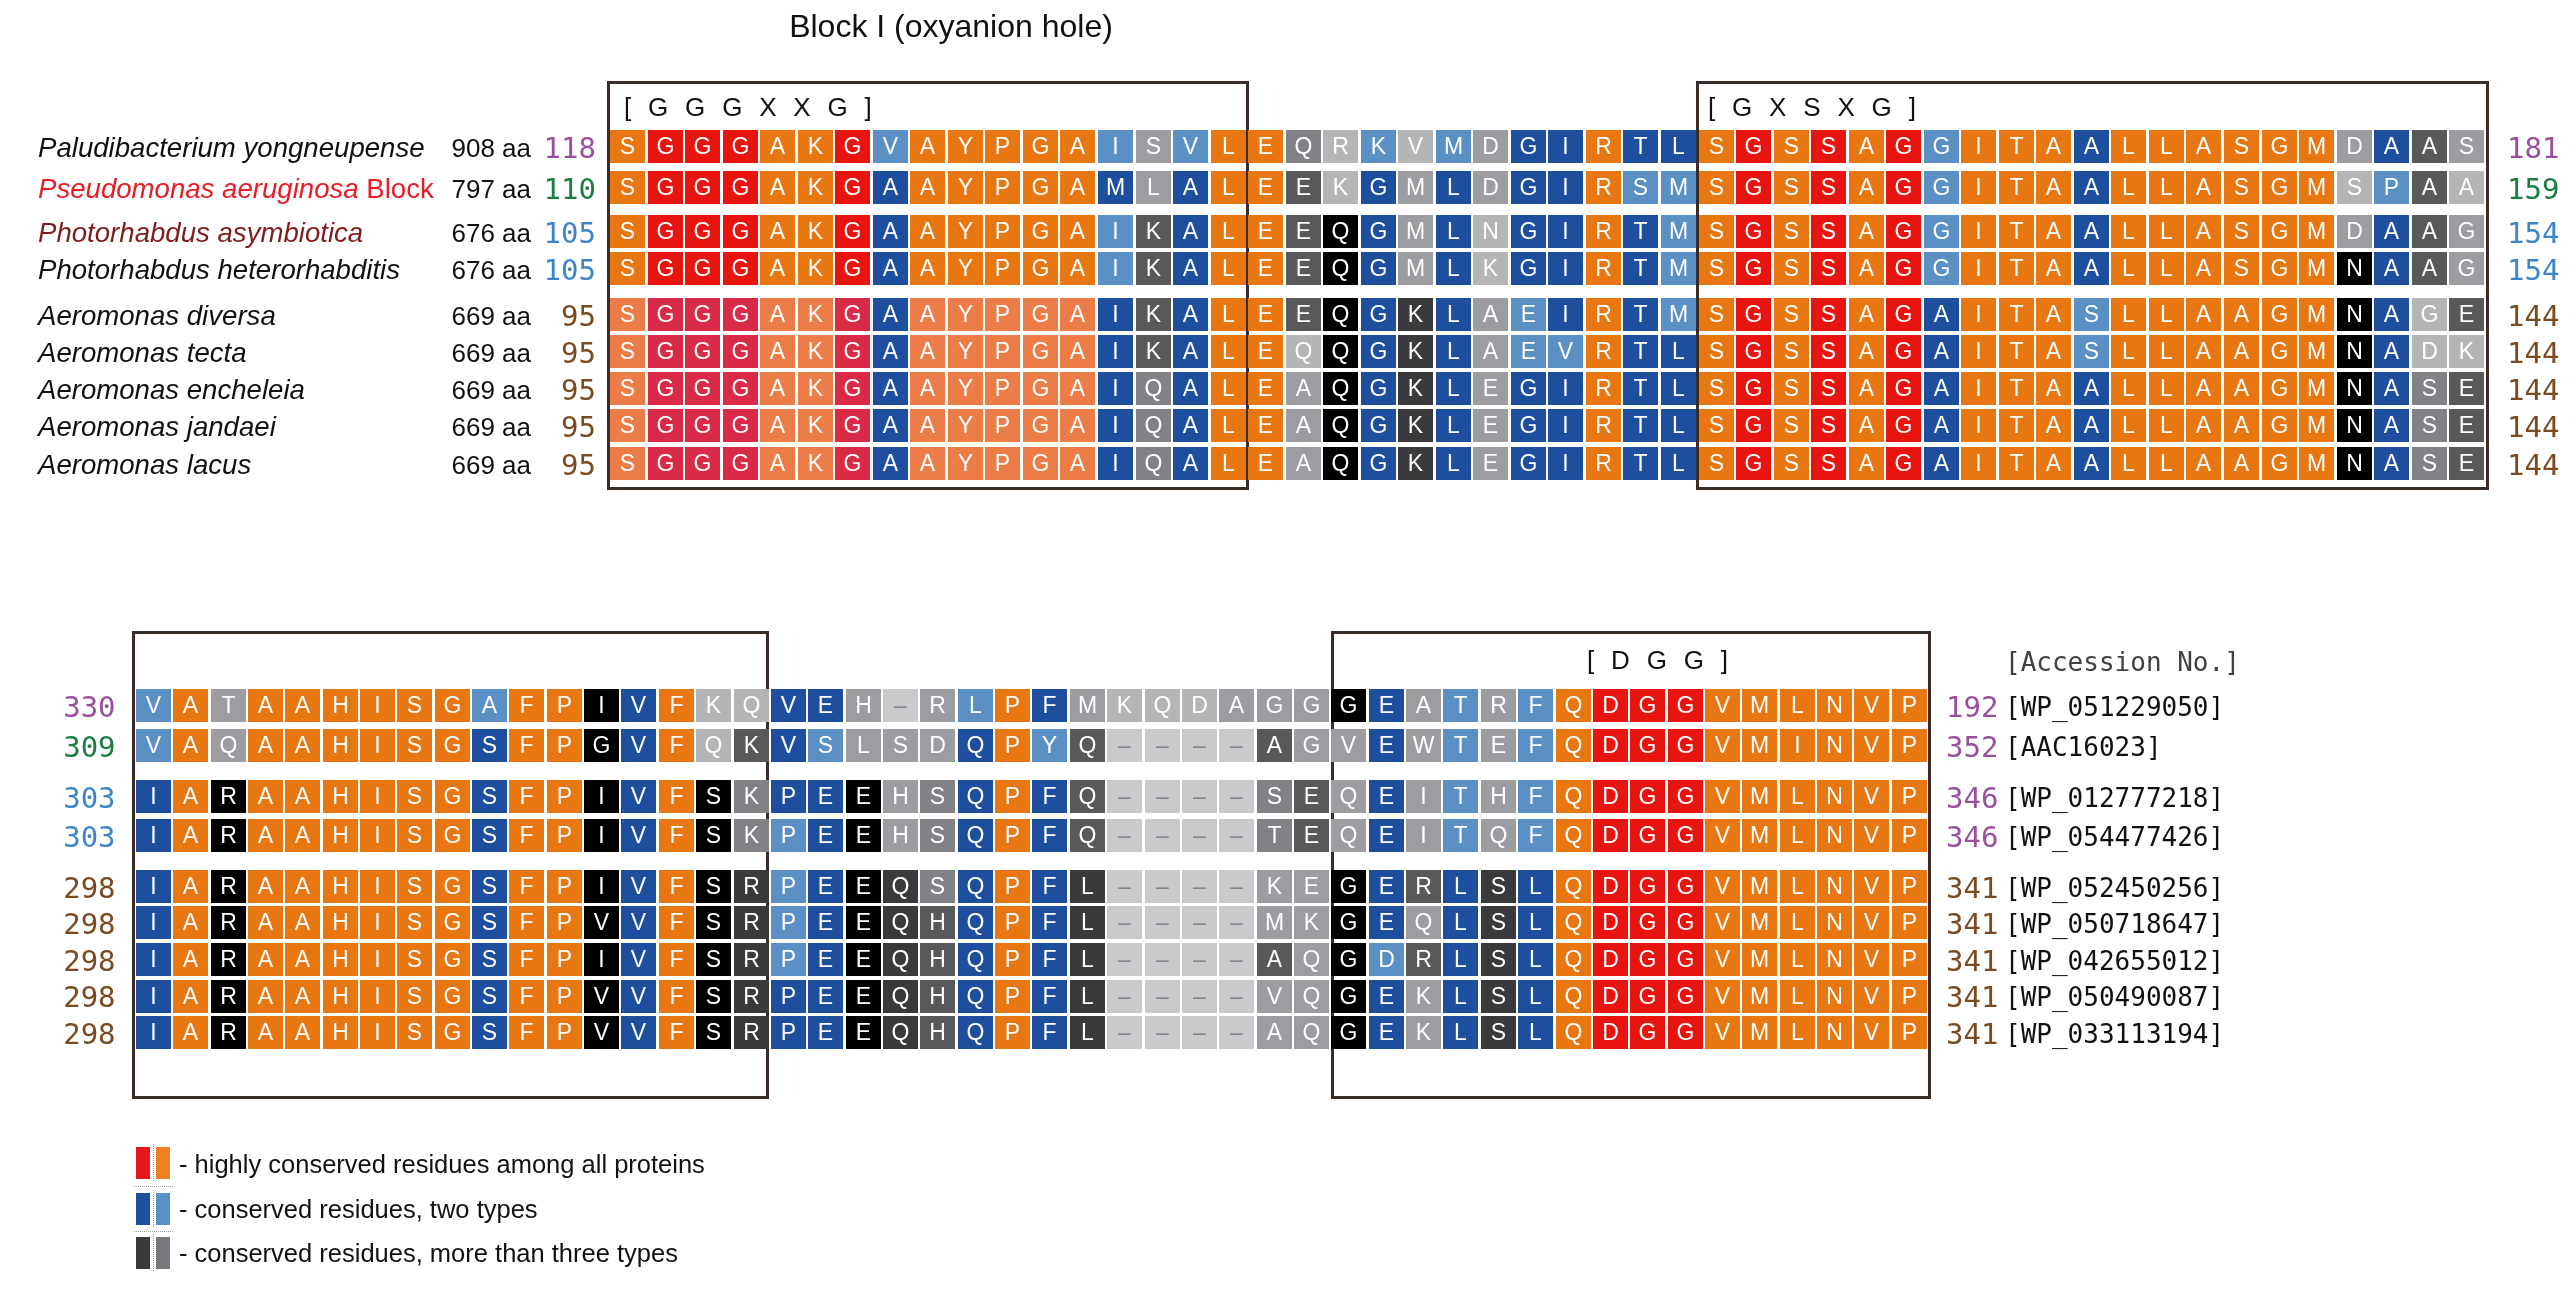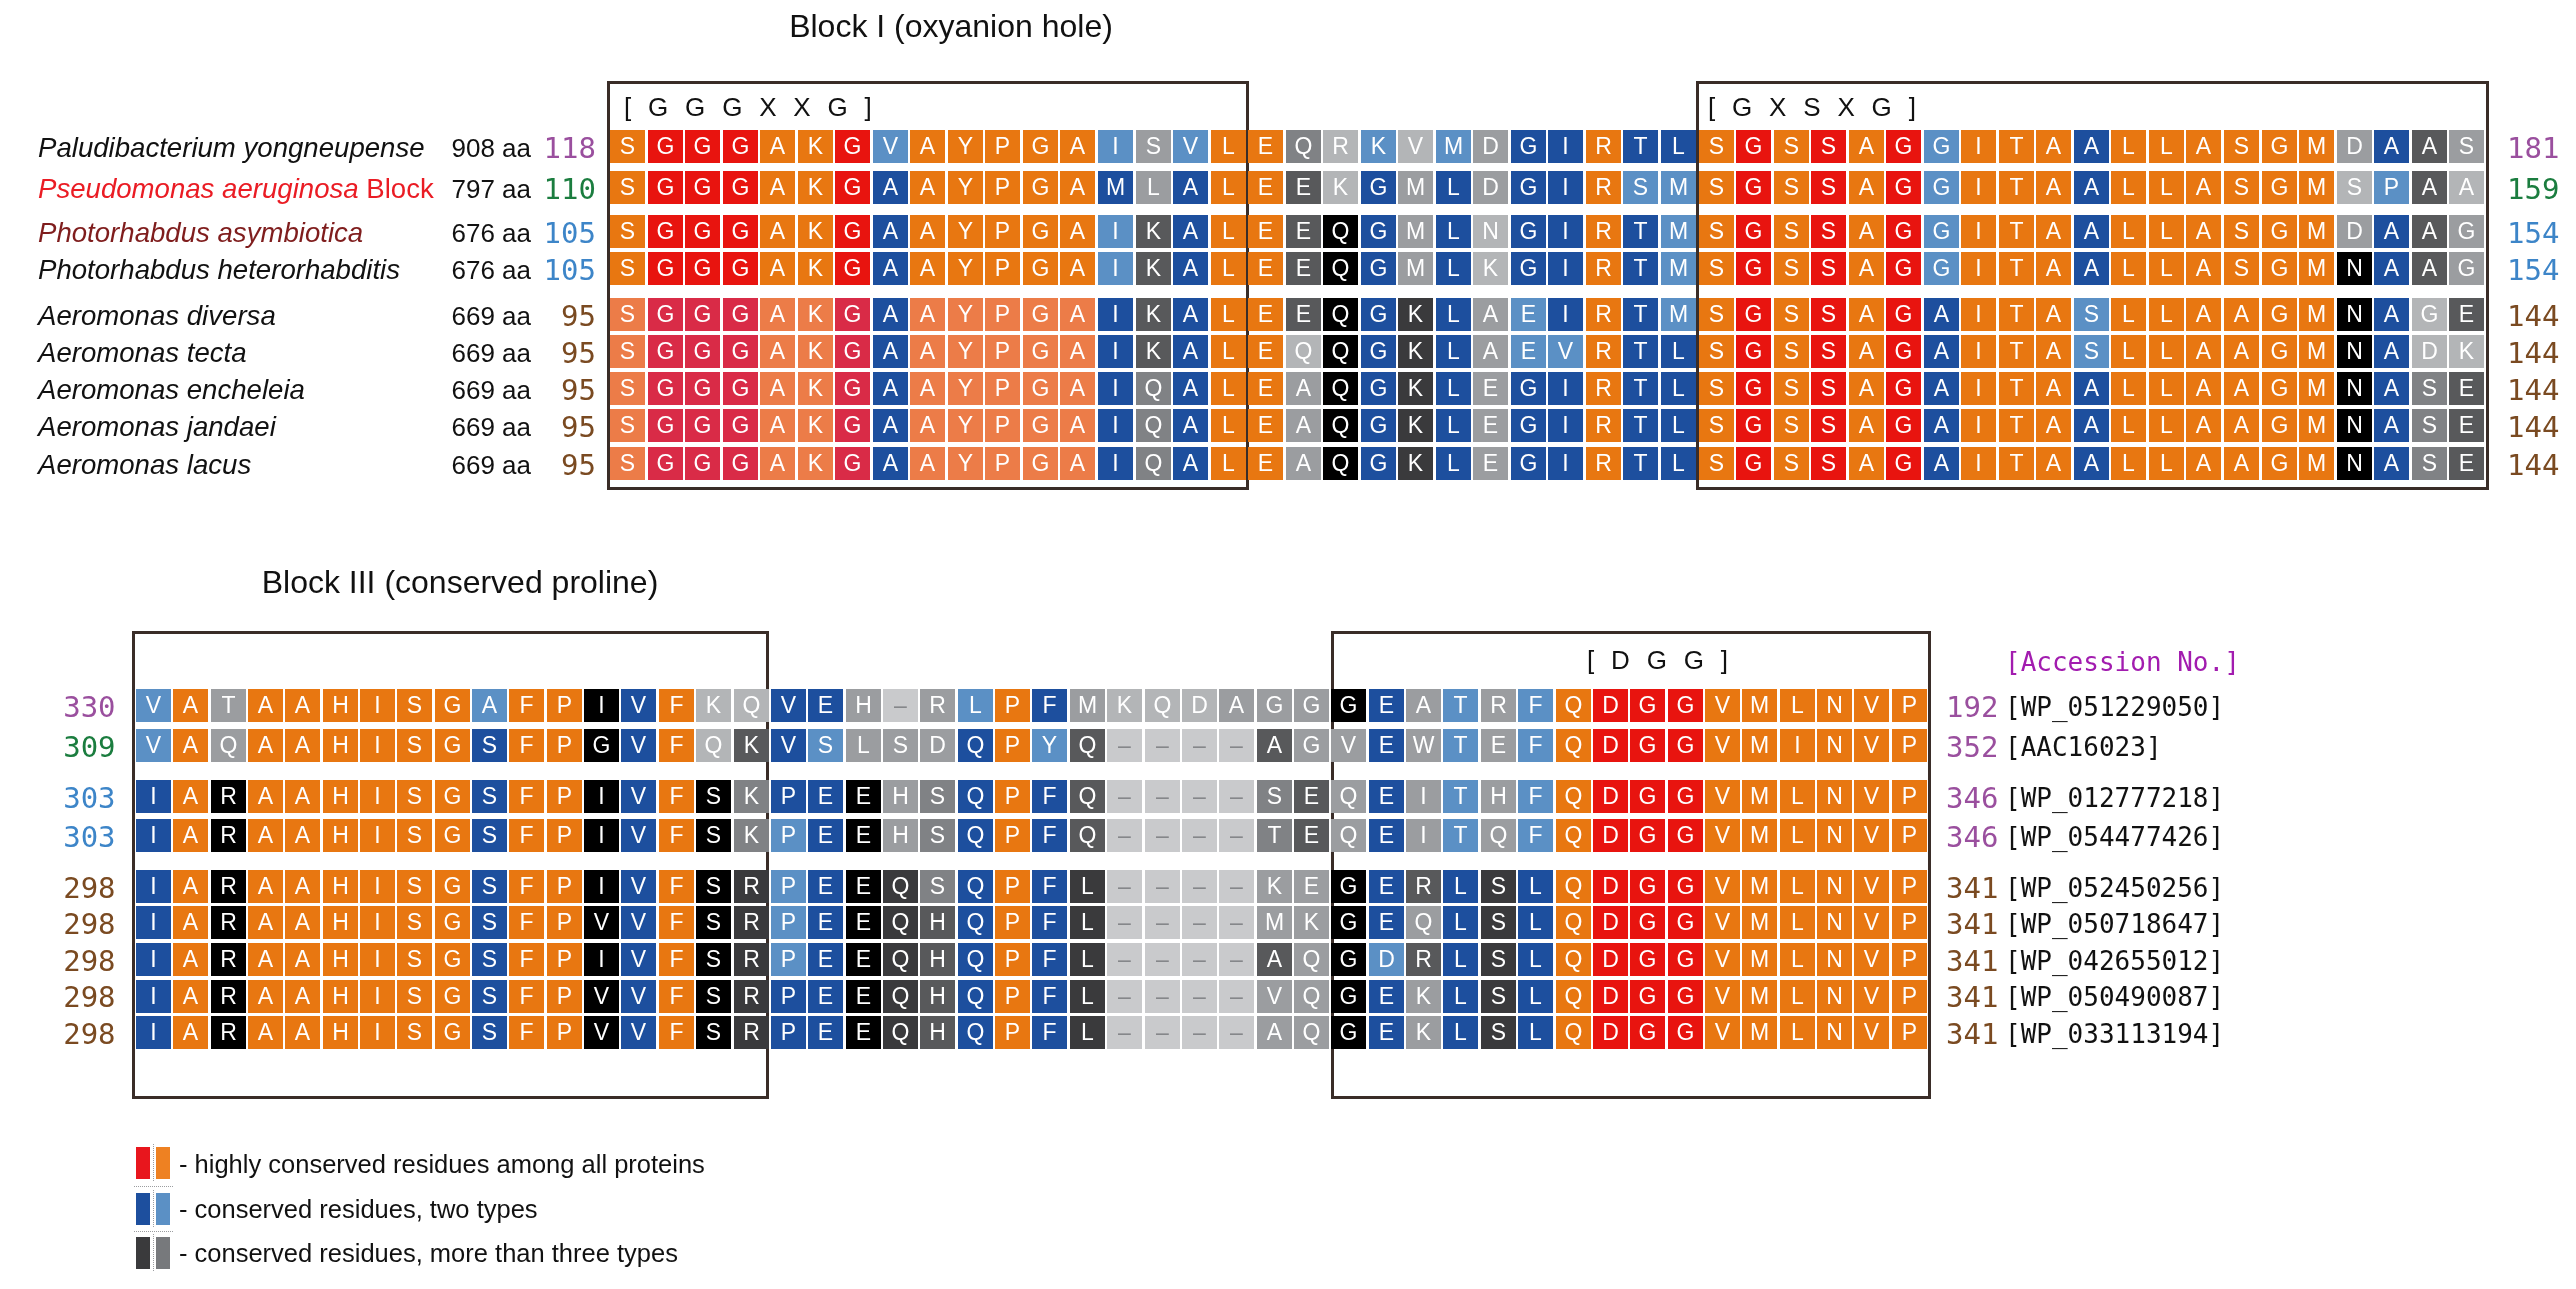--- a/index.html
+++ b/index.html
@@ -9,33 +9,32 @@
   .motif{position:absolute;font-size:26px;color:#111;letter-spacing:4.8px;white-space:nowrap;}
   .box{position:absolute;border:3.4px solid #3a2d28;}
   .cell{position:absolute;text-align:center;color:#fff;font-size:23px;overflow:hidden;}
   .cell.gapcell{color:#85878a;}
   .sp{position:absolute;font-size:27.6px;font-style:italic;white-space:nowrap;transform:translateY(-50%);}
   .sp .upright{font-style:normal;}
   .aa{position:absolute;font-size:26px;color:#111;text-align:right;transform:translateY(-50%);}
   .num{position:absolute;font-family:"DejaVu Sans Mono",monospace;font-size:29px;transform:translateY(-50%);white-space:nowrap;}
   .num.r{text-align:right;}
   .acc{position:absolute;font-family:"DejaVu Sans Mono",monospace;font-size:26px;color:#111;transform:translateY(-50%);white-space:nowrap;}
-  .acc-head{position:absolute;font-family:"DejaVu Sans Mono",monospace;font-size:26px;color:#a21caf;white-space:nowrap;}
+  .acc-head{position:absolute;font-family:"DejaVu Sans Mono",monospace;font-size:26px;color:#404040;white-space:nowrap;}
   .lg-sq{position:absolute;width:13.8px;height:32px;}
   .lg-txt{position:absolute;font-size:25.5px;color:#111;white-space:nowrap;transform:translateY(-50%);}
   .dot-v{position:absolute;border-left:1.4px dotted #9b9da0;width:0;}
   .dot-h{position:absolute;border-top:1.4px dotted #9b9da0;height:0;}
 </style>
 </head>
 <body>
 
 <div id="fig">
 
   <div class="blk-title" style="left:951px;top:8.3px;">Block I (oxyanion hole)</div>
-  <div class="blk-title" style="left:460px;top:564px;">Block III (conserved proline)</div>
 
   <div class="box" style="left:607px;top:81px;width:636px;height:403px;"></div>
   <div class="box" style="left:1696px;top:81px;width:787px;height:403px;"></div>
   <div class="box" style="left:132px;top:631px;width:631px;height:462px;"></div>
   <div class="box" style="left:1331px;top:631px;width:594px;height:462px;"></div>
 
   <div class="motif" style="left:624px;top:92px;">[ G G G X X G ]</div>
   <div class="motif" style="left:1708px;top:92px;">[ G X S X G ]</div>
   <div class="motif" style="left:1587px;top:645px;">[ D G G ]</div>
   <div class="acc-head" style="left:2005px;top:647px;">[Accession No.]</div>

